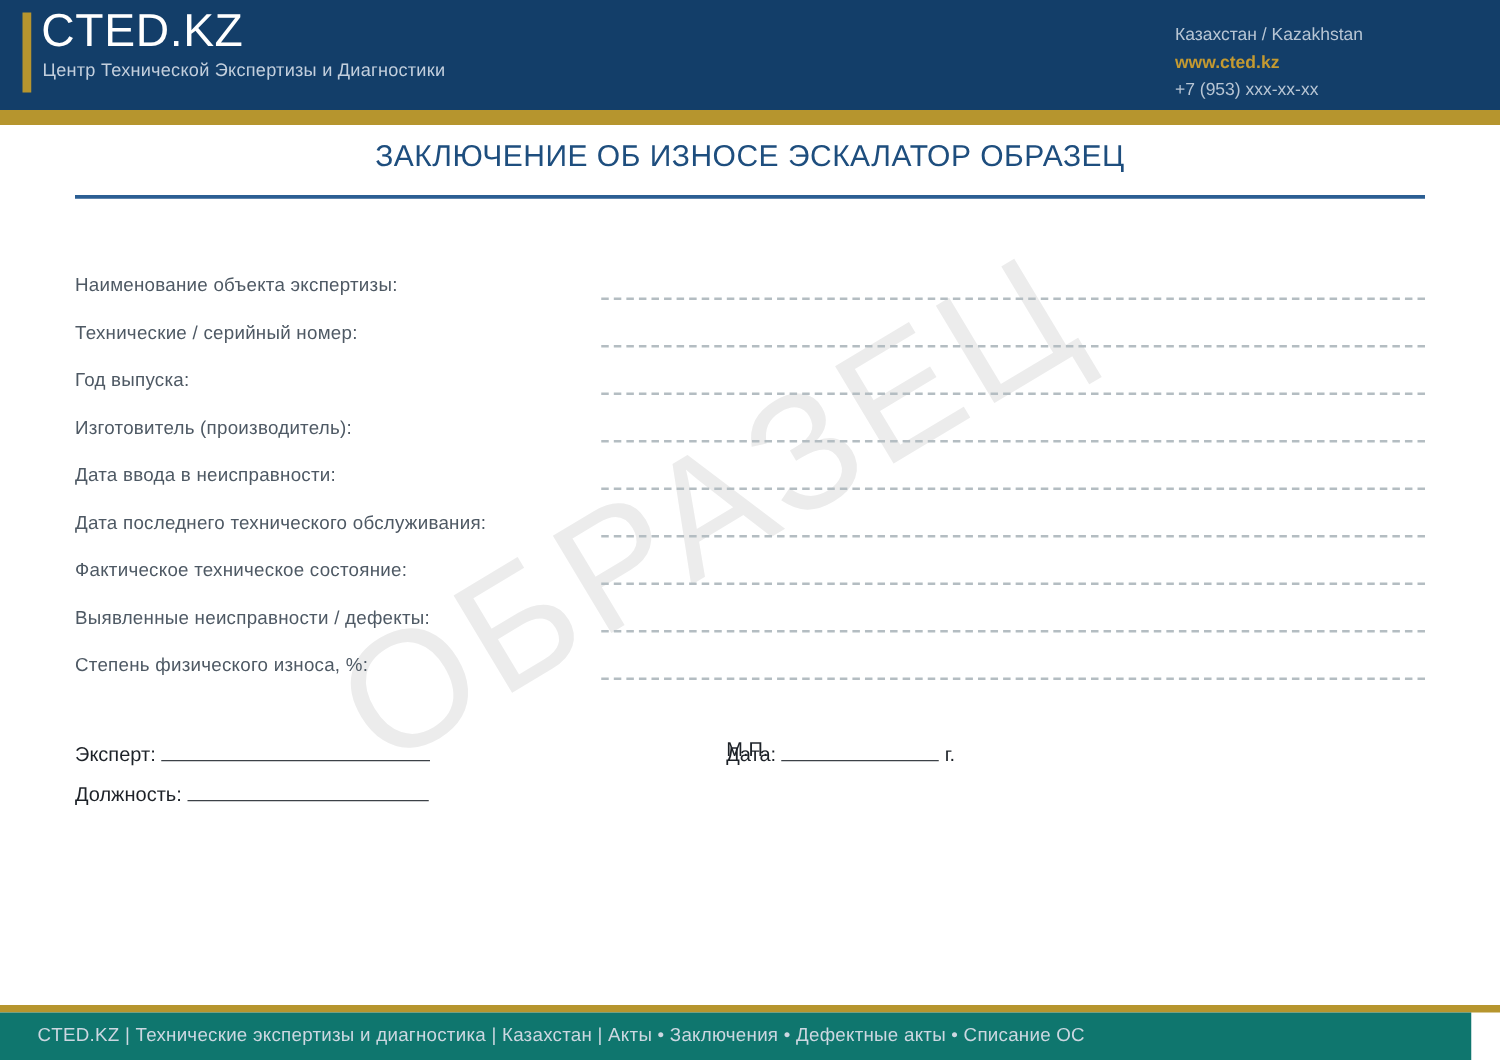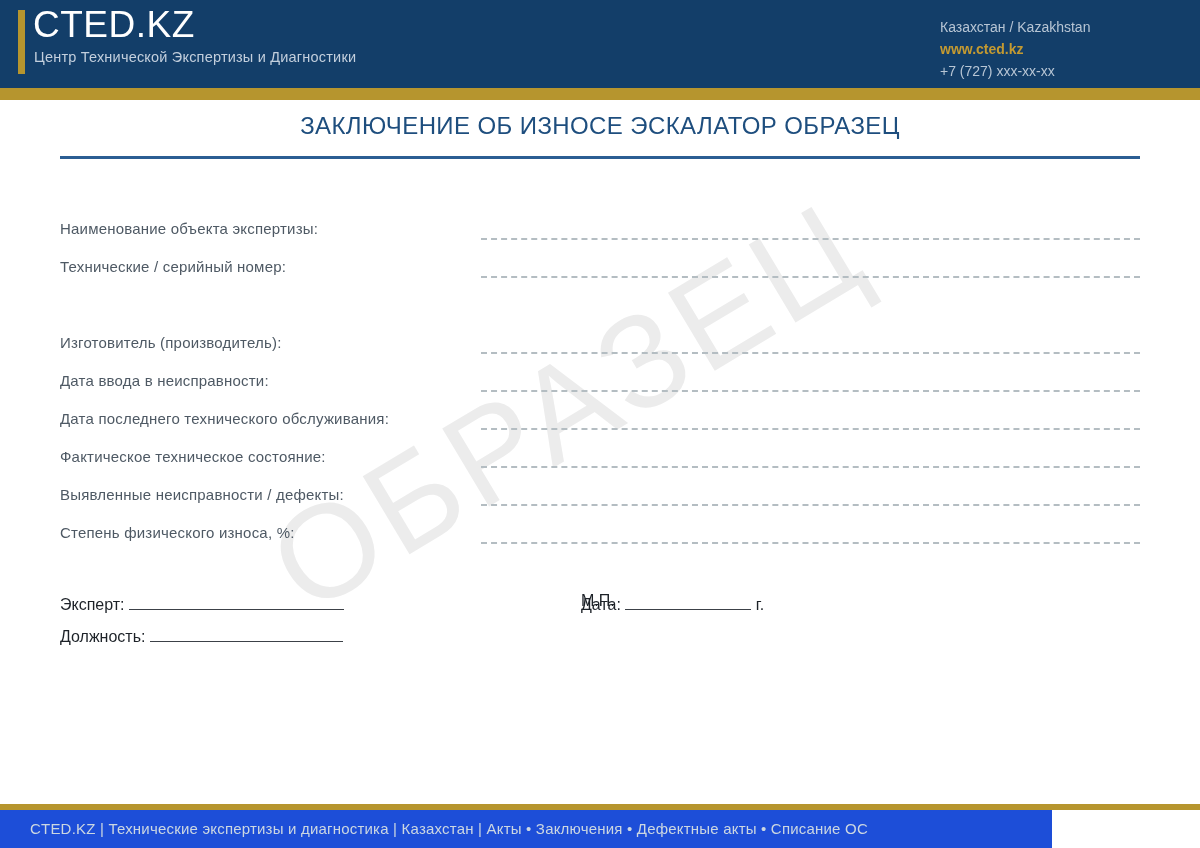--- a/index.html
+++ b/index.html
@@ -85,57 +85,61 @@
   .line-expert { width: 215px; }
   .line-position { width: 193px; }
   .line-date { width: 126px; }
 
   
   .gold-stripe-bottom {
     position: absolute; top: 804px; left: 0; width: 1200px; height: 6px;
     background: #b6952e;
   }
   .footer {
-    position: absolute; top: 810px; left: 0; width: 1052px; height: 38px;
-    background: #1d4ed8;
+    position: absolute; top: 810px; left: 0; width: 1177px; height: 38px;
+    background: #0f766e;
   }
   .footer-text {
     position: absolute; left: 30px; top: 0; line-height: 37px;
     font-size: 15px; color: #ccd7e1; letter-spacing: 0.2px;
   }
 </style>
 </head>
 <body>
 
 <div class="page">
 
   <div class="header">
     <div class="logo-accent"></div>
     <div class="logo">CTED.KZ</div>
     <div class="header-subtitle">Центр Технической Экспертизы и Диагностики</div>
     <div class="header-contact">
       <div>Казахстан / Kazakhstan</div>
       <div class="site">www.cted.kz</div>
-      <div>+7 (727) xxx-xx-xx</div>
+      <div>+7 (953) xxx-xx-xx</div>
     </div>
   </div>
   <div class="gold-stripe-top"></div>
 
   <div class="watermark">ОБРАЗЕЦ</div>
 
   <div class="doc">
     <div class="doc-title">ЗАКЛЮЧЕНИЕ ОБ ИЗНОСЕ ЭСКАЛАТОР ОБРАЗЕЦ</div>
     <div class="doc-rule"></div>
 
     <div class="form-row" style="top:170px">
       <span class="form-label">Наименование объекта экспертизы:</span>
       <div class="dash-line"></div>
     </div>
     <div class="form-row" style="top:208px">
       <span class="form-label">Технические / серийный номер:</span>
+      <div class="dash-line"></div>
+    </div>
+    <div class="form-row" style="top:246px">
+      <span class="form-label">Год выпуска:</span>
       <div class="dash-line"></div>
     </div>
     <div class="form-row" style="top:284px">
       <span class="form-label">Изготовитель (производитель):</span>
       <div class="dash-line"></div>
     </div>
     <div class="form-row" style="top:322px">
       <span class="form-label">Дата ввода в неисправности:</span>
       <div class="dash-line"></div>
     </div>

